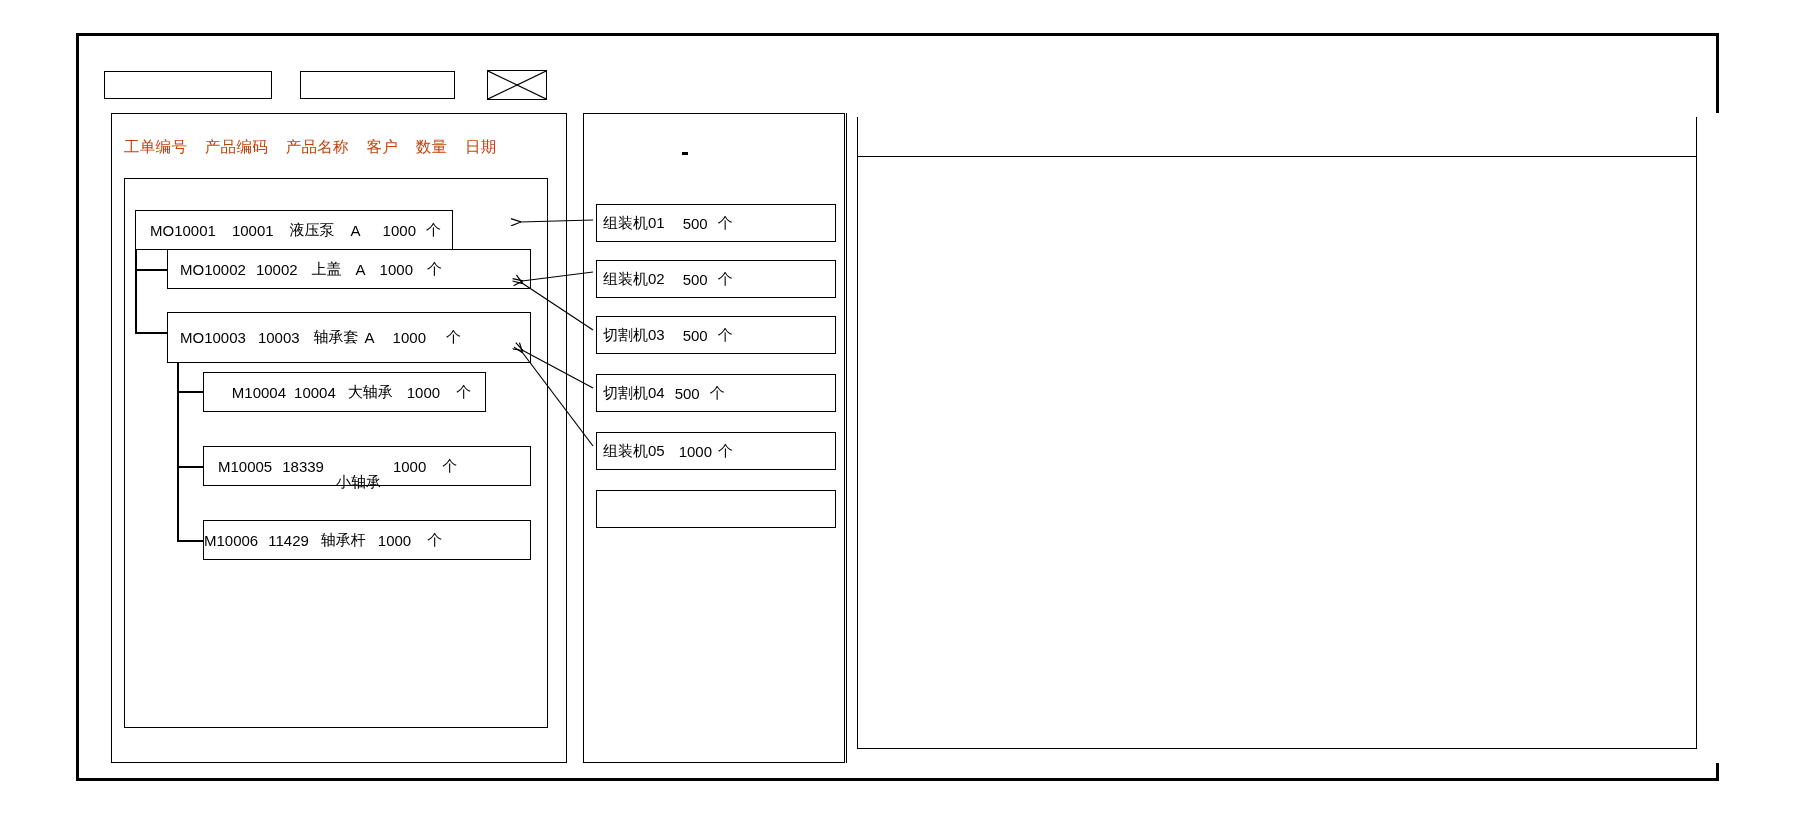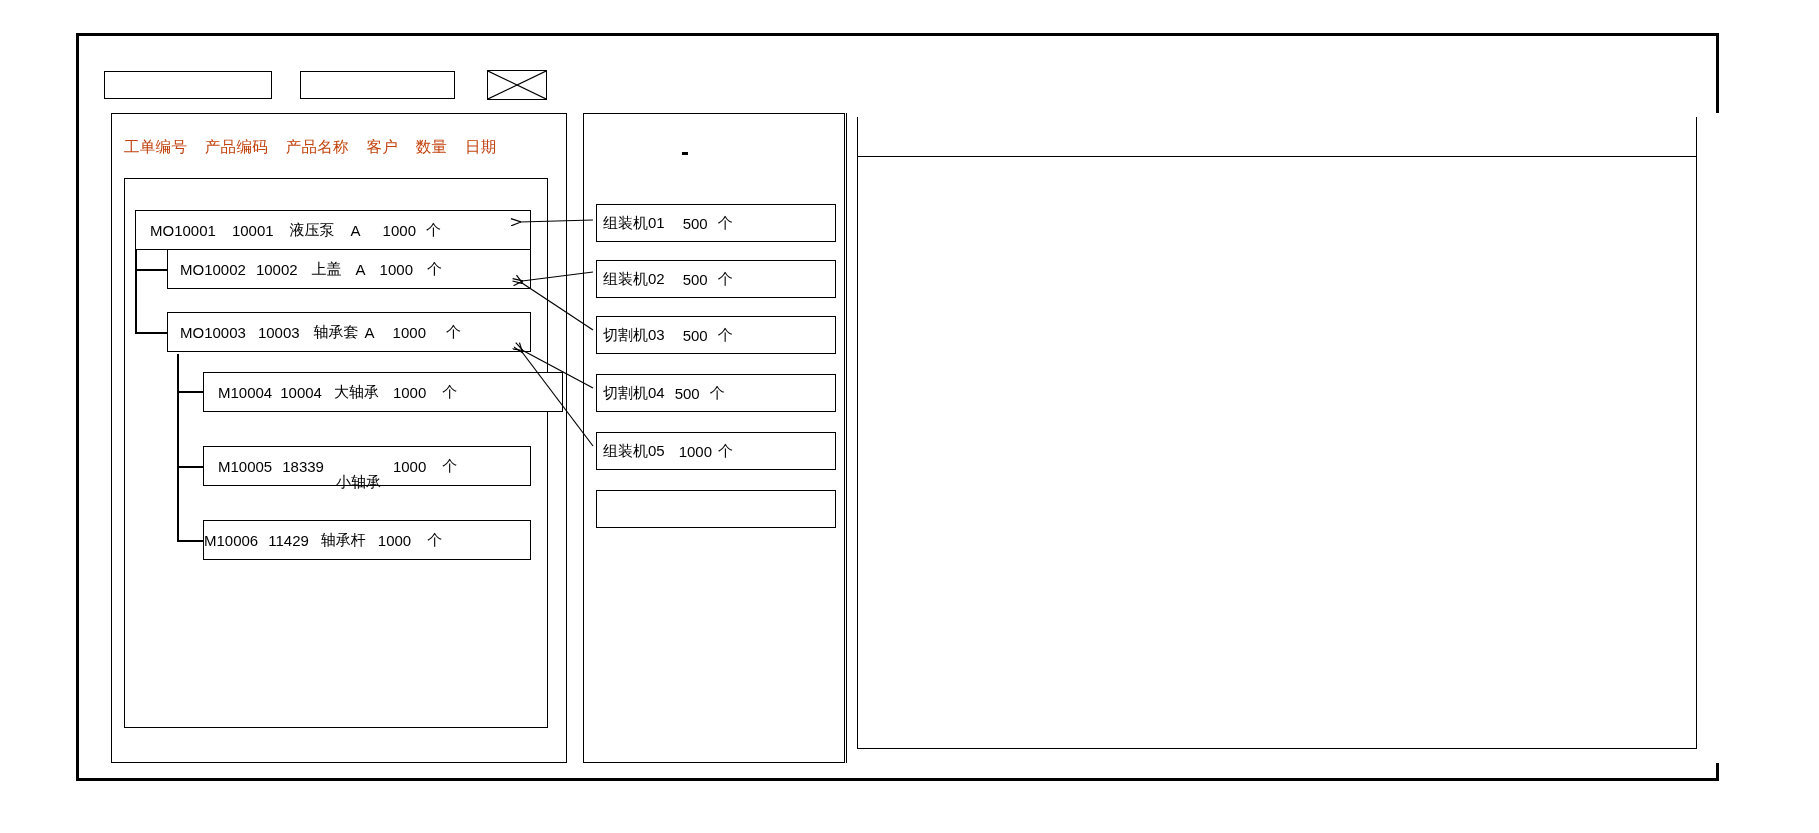--- a/index.html
+++ b/index.html
@@ -238,48 +238,48 @@
 
       <div class="connector-v" style="left:10px; top:51px; height:103px;"></div>
       <div class="connector-h" style="left:10px; top:90px; width:32px;"></div>
       <div class="connector-h" style="left:10px; top:153px; width:32px;"></div>
 
       <div class="connector-v" style="left:52px; top:175px; height:187px;"></div>
       <div class="connector-h" style="left:52px; top:212px; width:26px;"></div>
       <div class="connector-h" style="left:52px; top:287px; width:26px;"></div>
       <div class="connector-h" style="left:52px; top:361px; width:26px;"></div>
 
-      <div class="tree-row" style="left:10px; top:31px; width:396px; height:40px; padding-left:14px;">
+      <div class="tree-row" style="left:10px; top:31px; width:318px; height:40px; padding-left:14px;">
         <span class="cell">MO10001</span>
         <span class="cell" style="margin-left:16px;">10001</span>
         <span class="cell" style="margin-left:16px;">液压泵</span>
         <span class="cell" style="margin-left:16px;">A</span>
         <span class="cell" style="margin-left:22px;">1000</span>
         <span class="cell" style="margin-left:10px;">个</span>
       </div>
 
       <div class="tree-row" style="left:42px; top:70px; width:364px; height:40px; padding-left:12px;">
         <span class="cell">MO10002</span>
         <span class="cell" style="margin-left:10px;">10002</span>
         <span class="cell" style="margin-left:14px;">上盖</span>
         <span class="cell" style="margin-left:14px;">A</span>
         <span class="cell" style="margin-left:14px;">1000</span>
         <span class="cell" style="margin-left:14px;">个</span>
       </div>
 
-      <div class="tree-row" style="left:42px; top:133px; width:364px; height:40px; padding-left:12px;">
+      <div class="tree-row" style="left:42px; top:133px; width:364px; height:51px; padding-left:12px;">
         <span class="cell">MO10003</span>
         <span class="cell" style="margin-left:12px;">10003</span>
         <span class="cell" style="margin-left:14px;">轴承套</span>
         <span class="cell" style="margin-left:6px;">A</span>
         <span class="cell" style="margin-left:18px;">1000</span>
         <span class="cell" style="margin-left:20px;">个</span>
       </div>
 
-      <div class="tree-row" style="left:78px; top:193px; width:360px; height:40px; padding-left:14px;">
+      <div class="tree-row" style="left:78px; top:193px; width:283px; height:40px; padding-left:14px;justify-content:center;">
         <span class="cell">M10004</span>
         <span class="cell" style="margin-left:8px;">10004</span>
         <span class="cell" style="margin-left:12px;">大轴承</span>
         <span class="cell" style="margin-left:14px;">1000</span>
         <span class="cell" style="margin-left:16px;">个</span>
       </div>
 
       <div class="tree-row" style="left:78px; top:267px; width:328px; height:40px; padding-left:14px;">
         <span class="cell">M10005</span>
         <span class="cell" style="margin-left:10px;">18339</span>

